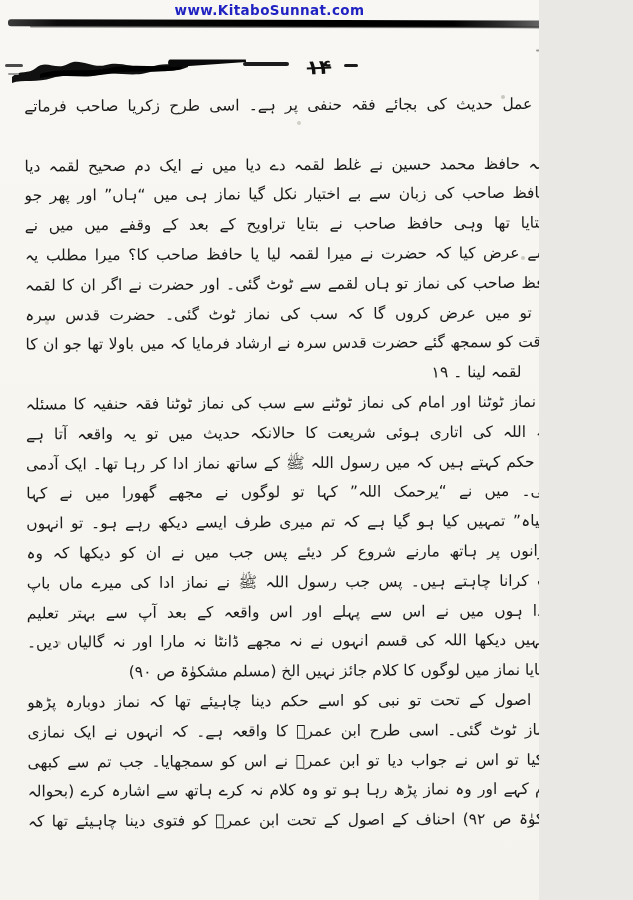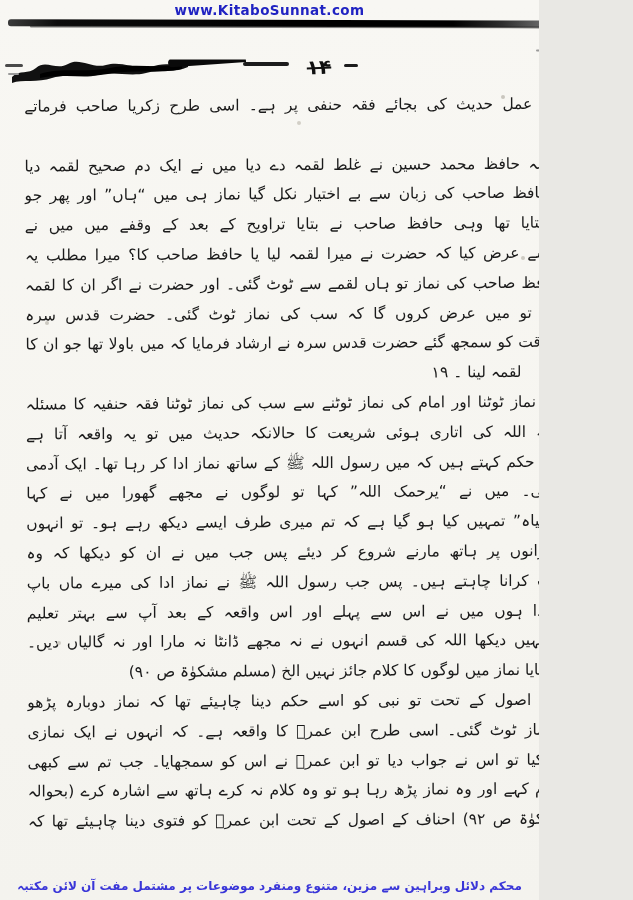--- a/index.html
+++ b/index.html
@@ -118,15 +118,14 @@
     <div class="t-line">تمہاری نماز ٹوٹ گئی۔ اسی طرح ابن عمرؓ کا واقعہ ہے۔ کہ انہوں نے ایک نمازی</div>
     <div class="t-line">کو سلام کیا تو اس نے جواب دیا تو ابن عمرؓ نے اس کو سمجھایا۔ جب تم سے کبھی</div>
     <div class="t-line">کوئی سلام کہے اور وہ نماز پڑھ رہا ہو تو وہ کلام نہ کرے ہاتھ سے اشارہ کرے (بحوالہ</div>
     <div class="t-line">مالک مشکوٰۃ ص ۹۲) احناف کے اصول کے تحت ابن عمرؓ کو فتوی دینا چاہیئے تھا کہ</div>
   </div>
 
   <div class="edge-dots"></div>
   <div class="edge-line"></div>
   <div class="speckles"></div>
 
-  <div class="footer-tagline">محکم دلائل وبراہین سے مزین، متنوع ومنفرد موضوعات پر مشتمل مفت آن لائن مکتبہ</div>
 
 </div>
 
 </body></html>

